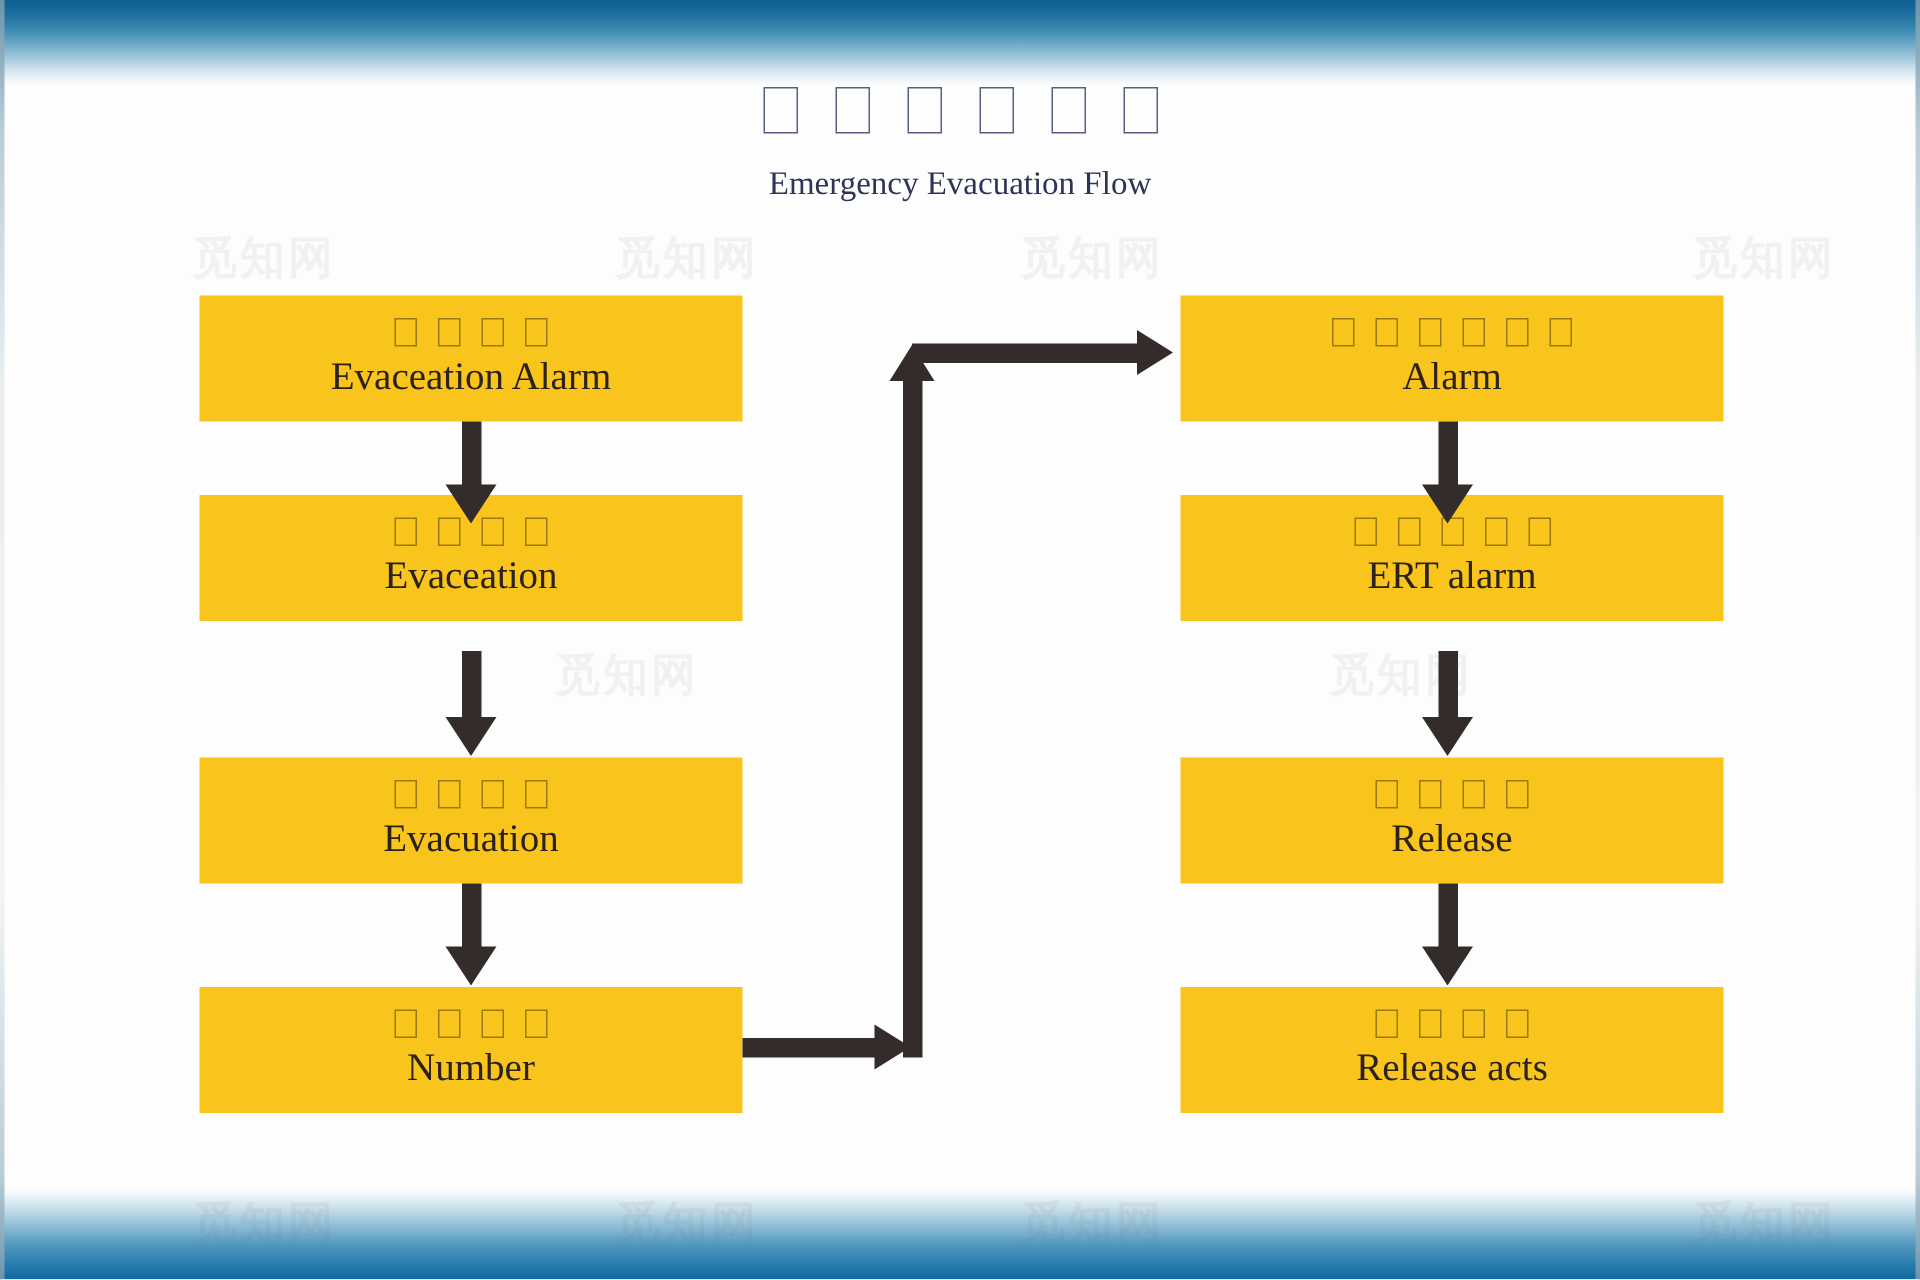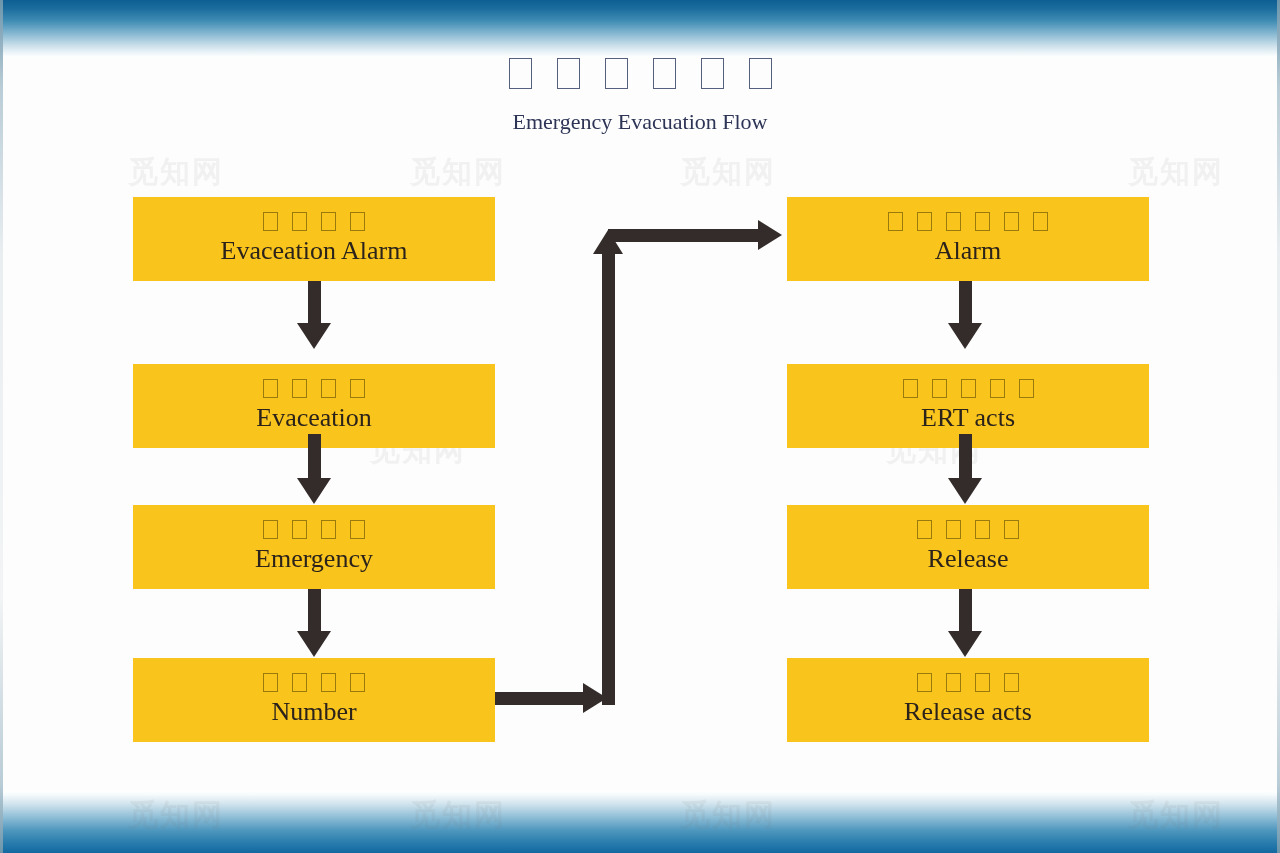--- a/index.html
+++ b/index.html
@@ -142,21 +142,21 @@
     font-size: 26px;
     line-height: 30px;
     color: #2b231b;
     font-family: "Liberation Serif", "DejaVu Serif", serif;
     white-space: nowrap;
   }
 
   .col-left  { left: 133px; }
   .col-right { left: 787px; }
   .row1 { top: 197px; align-items: center; }
-  .row2 { top: 364px; }
+  .row2 { top: 330px; }
   .row3 { top: 505px; }
   .row4 { top: 658px; text-align: right; }
 
   
   .arrow-shaft {
     position: absolute;
     background: #332c2a;
   }
   .arrow-head {
     position: absolute;
@@ -216,36 +216,36 @@
       <div class="node-en">Evaceation Alarm</div>
     </div>
 
     <div class="node col-left row2">
       <div class="node-cjk tofu-row"><span class="tofu" style="margin:0 7px;"><i style="width:15px;height:19px;border:1px solid #9a7a0d;"></i></span><span class="tofu" style="margin:0 7px;"><i style="width:15px;height:19px;border:1px solid #9a7a0d;"></i></span><span class="tofu" style="margin:0 7px;"><i style="width:15px;height:19px;border:1px solid #9a7a0d;"></i></span><span class="tofu" style="margin:0 7px;"><i style="width:15px;height:19px;border:1px solid #9a7a0d;"></i></span></div>
       <div class="node-en">Evaceation</div>
     </div>
 
     <div class="node col-left row3">
       <div class="node-cjk tofu-row"><span class="tofu" style="margin:0 7px;"><i style="width:15px;height:19px;border:1px solid #9a7a0d;"></i></span><span class="tofu" style="margin:0 7px;"><i style="width:15px;height:19px;border:1px solid #9a7a0d;"></i></span><span class="tofu" style="margin:0 7px;"><i style="width:15px;height:19px;border:1px solid #9a7a0d;"></i></span><span class="tofu" style="margin:0 7px;"><i style="width:15px;height:19px;border:1px solid #9a7a0d;"></i></span></div>
-      <div class="node-en">Emergency</div>
+      <div class="node-en">Evacuation</div>
     </div>
 
     <div class="node col-left row4">
       <div class="node-cjk tofu-row"><span class="tofu" style="margin:0 7px;"><i style="width:15px;height:19px;border:1px solid #9a7a0d;"></i></span><span class="tofu" style="margin:0 7px;"><i style="width:15px;height:19px;border:1px solid #9a7a0d;"></i></span><span class="tofu" style="margin:0 7px;"><i style="width:15px;height:19px;border:1px solid #9a7a0d;"></i></span><span class="tofu" style="margin:0 7px;"><i style="width:15px;height:19px;border:1px solid #9a7a0d;"></i></span></div>
       <div class="node-en">Number</div>
     </div>
 
     <div class="node col-right row1">
       <div class="node-cjk tofu-row"><span class="tofu" style="margin:0 7px;"><i style="width:15px;height:19px;border:1px solid #9a7a0d;"></i></span><span class="tofu" style="margin:0 7px;"><i style="width:15px;height:19px;border:1px solid #9a7a0d;"></i></span><span class="tofu" style="margin:0 7px;"><i style="width:15px;height:19px;border:1px solid #9a7a0d;"></i></span><span class="tofu" style="margin:0 7px;"><i style="width:15px;height:19px;border:1px solid #9a7a0d;"></i></span><span class="tofu" style="margin:0 7px;"><i style="width:15px;height:19px;border:1px solid #9a7a0d;"></i></span><span class="tofu" style="margin:0 7px;"><i style="width:15px;height:19px;border:1px solid #9a7a0d;"></i></span></div>
       <div class="node-en">Alarm</div>
     </div>
 
     <div class="node col-right row2">
       <div class="node-cjk tofu-row"><span class="tofu" style="margin:0 7px;"><i style="width:15px;height:19px;border:1px solid #9a7a0d;"></i></span><span class="tofu" style="margin:0 7px;"><i style="width:15px;height:19px;border:1px solid #9a7a0d;"></i></span><span class="tofu" style="margin:0 7px;"><i style="width:15px;height:19px;border:1px solid #9a7a0d;"></i></span><span class="tofu" style="margin:0 7px;"><i style="width:15px;height:19px;border:1px solid #9a7a0d;"></i></span><span class="tofu" style="margin:0 7px;"><i style="width:15px;height:19px;border:1px solid #9a7a0d;"></i></span></div>
-      <div class="node-en">ERT acts</div>
+      <div class="node-en">ERT alarm</div>
     </div>
 
     <div class="node col-right row3">
       <div class="node-cjk tofu-row"><span class="tofu" style="margin:0 7px;"><i style="width:15px;height:19px;border:1px solid #9a7a0d;"></i></span><span class="tofu" style="margin:0 7px;"><i style="width:15px;height:19px;border:1px solid #9a7a0d;"></i></span><span class="tofu" style="margin:0 7px;"><i style="width:15px;height:19px;border:1px solid #9a7a0d;"></i></span><span class="tofu" style="margin:0 7px;"><i style="width:15px;height:19px;border:1px solid #9a7a0d;"></i></span></div>
       <div class="node-en">Release</div>
     </div>
 
     <div class="node col-right row4">
       <div class="node-cjk tofu-row"><span class="tofu" style="margin:0 7px;"><i style="width:15px;height:19px;border:1px solid #9a7a0d;"></i></span><span class="tofu" style="margin:0 7px;"><i style="width:15px;height:19px;border:1px solid #9a7a0d;"></i></span><span class="tofu" style="margin:0 7px;"><i style="width:15px;height:19px;border:1px solid #9a7a0d;"></i></span><span class="tofu" style="margin:0 7px;"><i style="width:15px;height:19px;border:1px solid #9a7a0d;"></i></span></div>
       <div class="node-en">Release acts</div>

